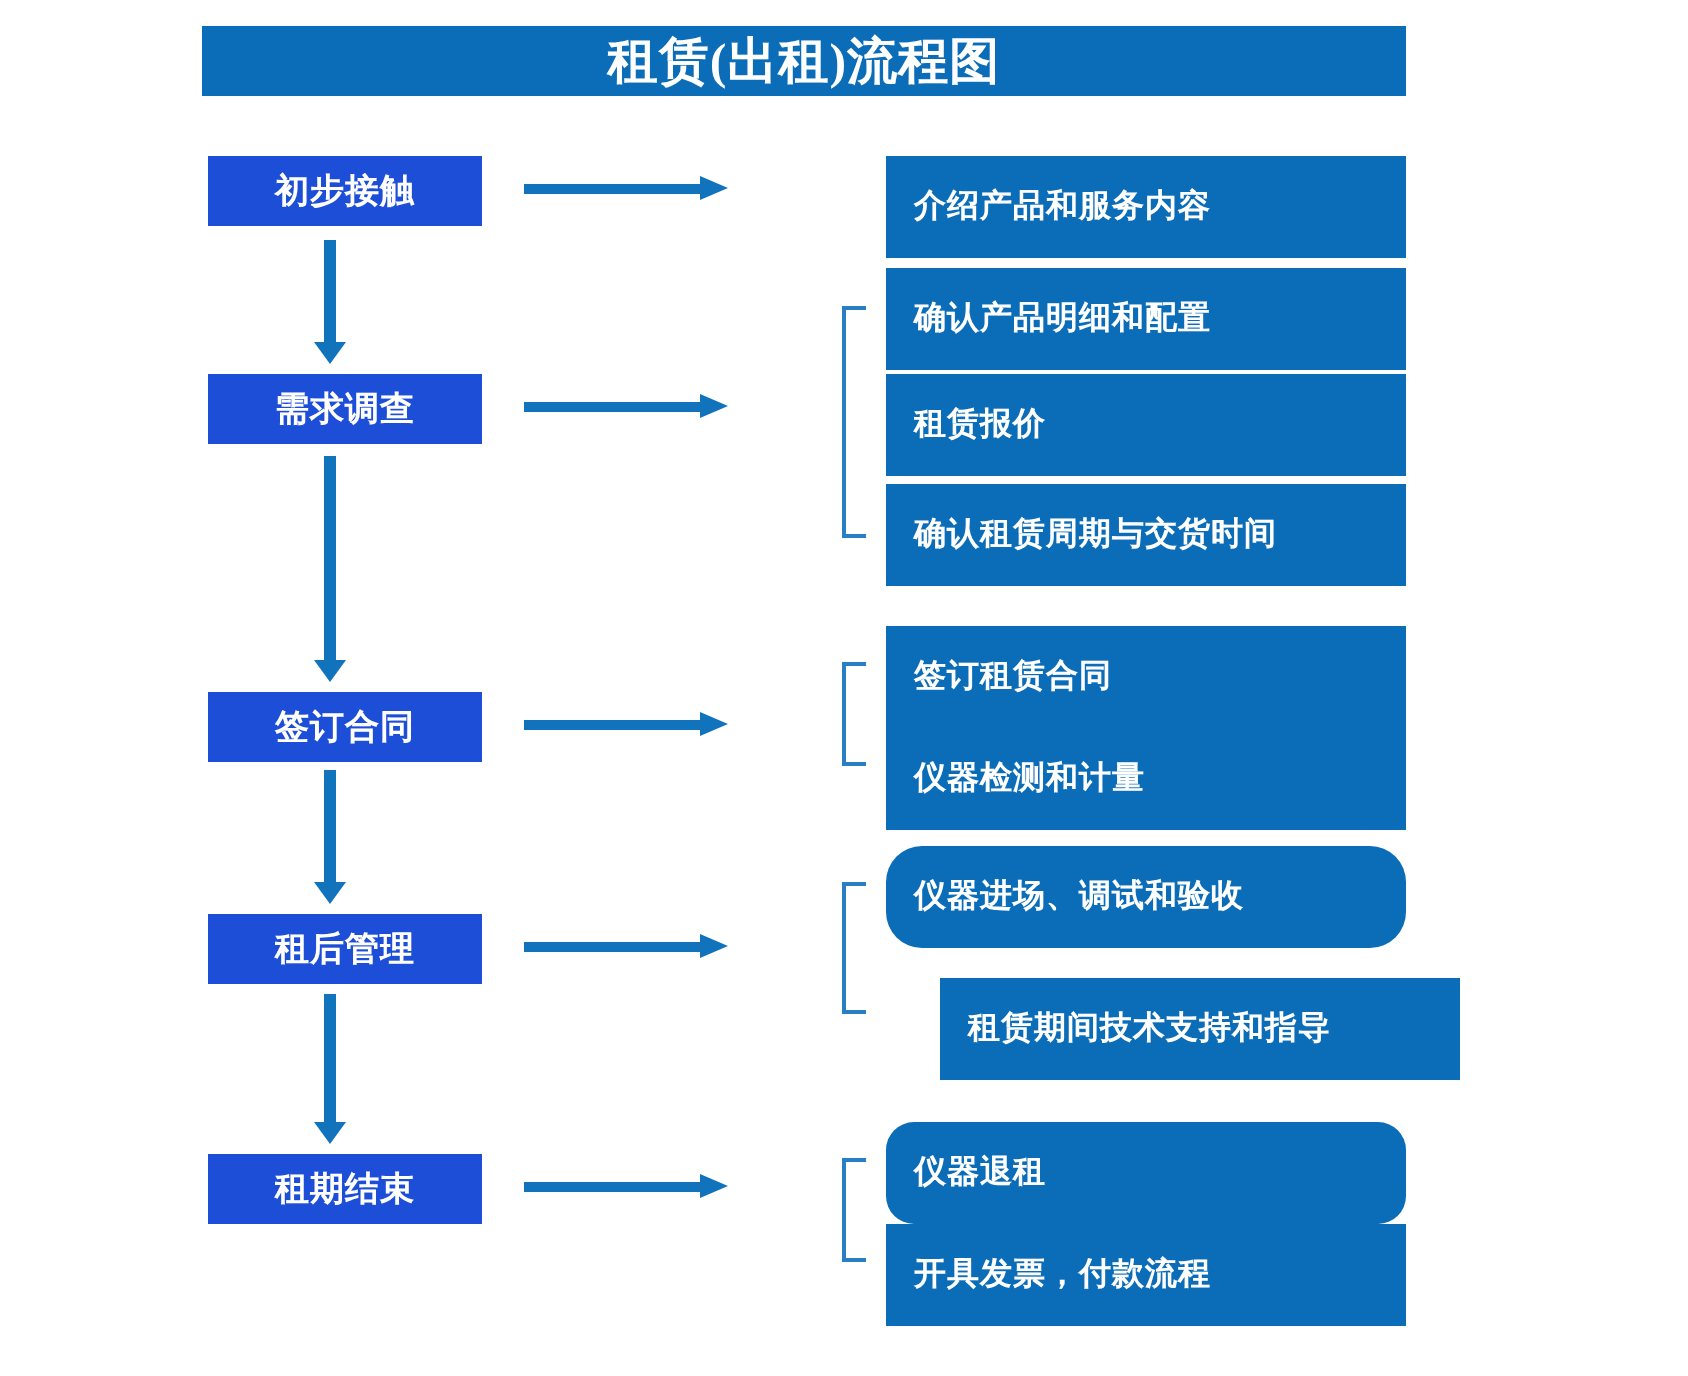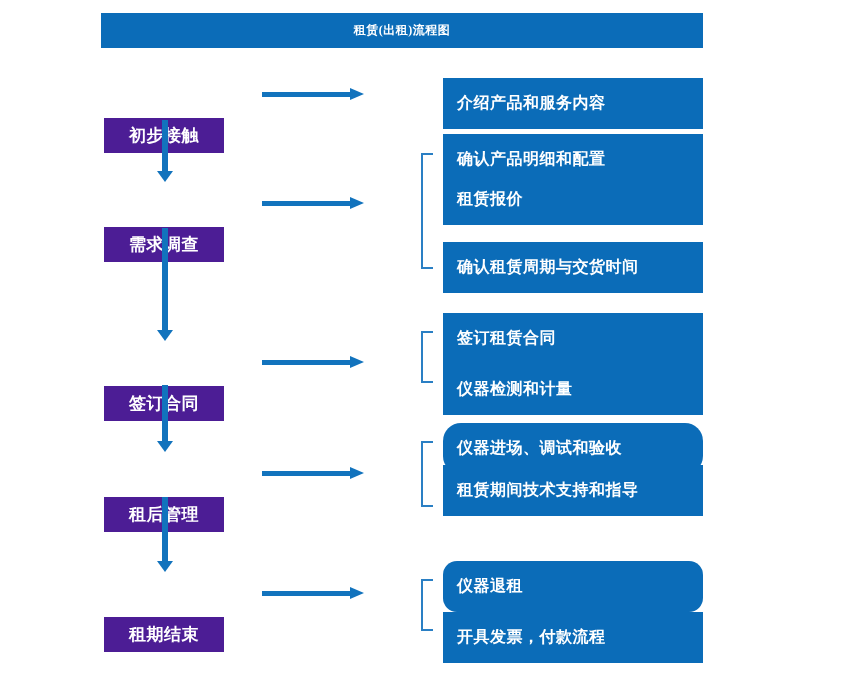--- a/index.html
+++ b/index.html
@@ -21,43 +21,42 @@
 
   
   .title-bar {
     position: absolute;
     left: 101px;
     top: 13px;
     width: 602px;
     height: 35px;
     background: #0b6cb8;
     color: #ffffff;
-    font-size: 12px;
+    font-size: 25px;
     font-weight: bold;
     display: flex;
     align-items: center;
     justify-content: center;
     letter-spacing: 0.5px;
   }
 
   
   .stage-box {
     position: absolute;
     left: 104px;
-    width: 120px;
+    width: 137px;
     height: 35px;
-    background: #4c1d95;
+    background: #1d4ed8;
     color: #ffffff;
     font-size: 17px;
     font-weight: bold;
     display: flex;
     align-items: center;
     justify-content: center;
     letter-spacing: 0.5px;
-    margin-top: 40px;
   }
 
   
   .detail-box {
     position: absolute;
     left: 443px;
     width: 260px;
     height: 51px;
     background: #0b6cb8;
     color: #ffffff;
@@ -183,25 +182,25 @@
   </div>
 
   <div class="bracket" style="top:153px; height:116px;"></div>
   <div class="bracket" style="top:331px; height:52px;"></div>
   <div class="bracket" style="top:441px; height:66px;"></div>
   <div class="bracket" style="top:579px; height:52px;"></div>
 
   <div class="detail-box" style="top:78px;">介绍产品和服务内容</div>
 
   <div class="detail-box" style="top:134px;">确认产品明细和配置</div>
-  <div class="detail-box" style="top:174px;">租赁报价</div>
+  <div class="detail-box" style="top:187px;">租赁报价</div>
   <div class="detail-box" style="top:242px;">确认租赁周期与交货时间</div>
 
   <div class="detail-box" style="top:313px;">签订租赁合同</div>
   <div class="detail-box" style="top:364px;">仪器检测和计量</div>
 
   <div class="detail-box" style="top:423px;border-radius:18px;">仪器进场、调试和验收</div>
-  <div class="detail-box" style="top:465px;">租赁期间技术支持和指导</div>
+  <div class="detail-box" style="top:489px;margin-left:27px;">租赁期间技术支持和指导</div>
 
   <div class="detail-box" style="top:561px;border-radius:14px;">仪器退租</div>
   <div class="detail-box" style="top:612px;">开具发票，付款流程</div>
 
 </div>
 
 </body></html>

